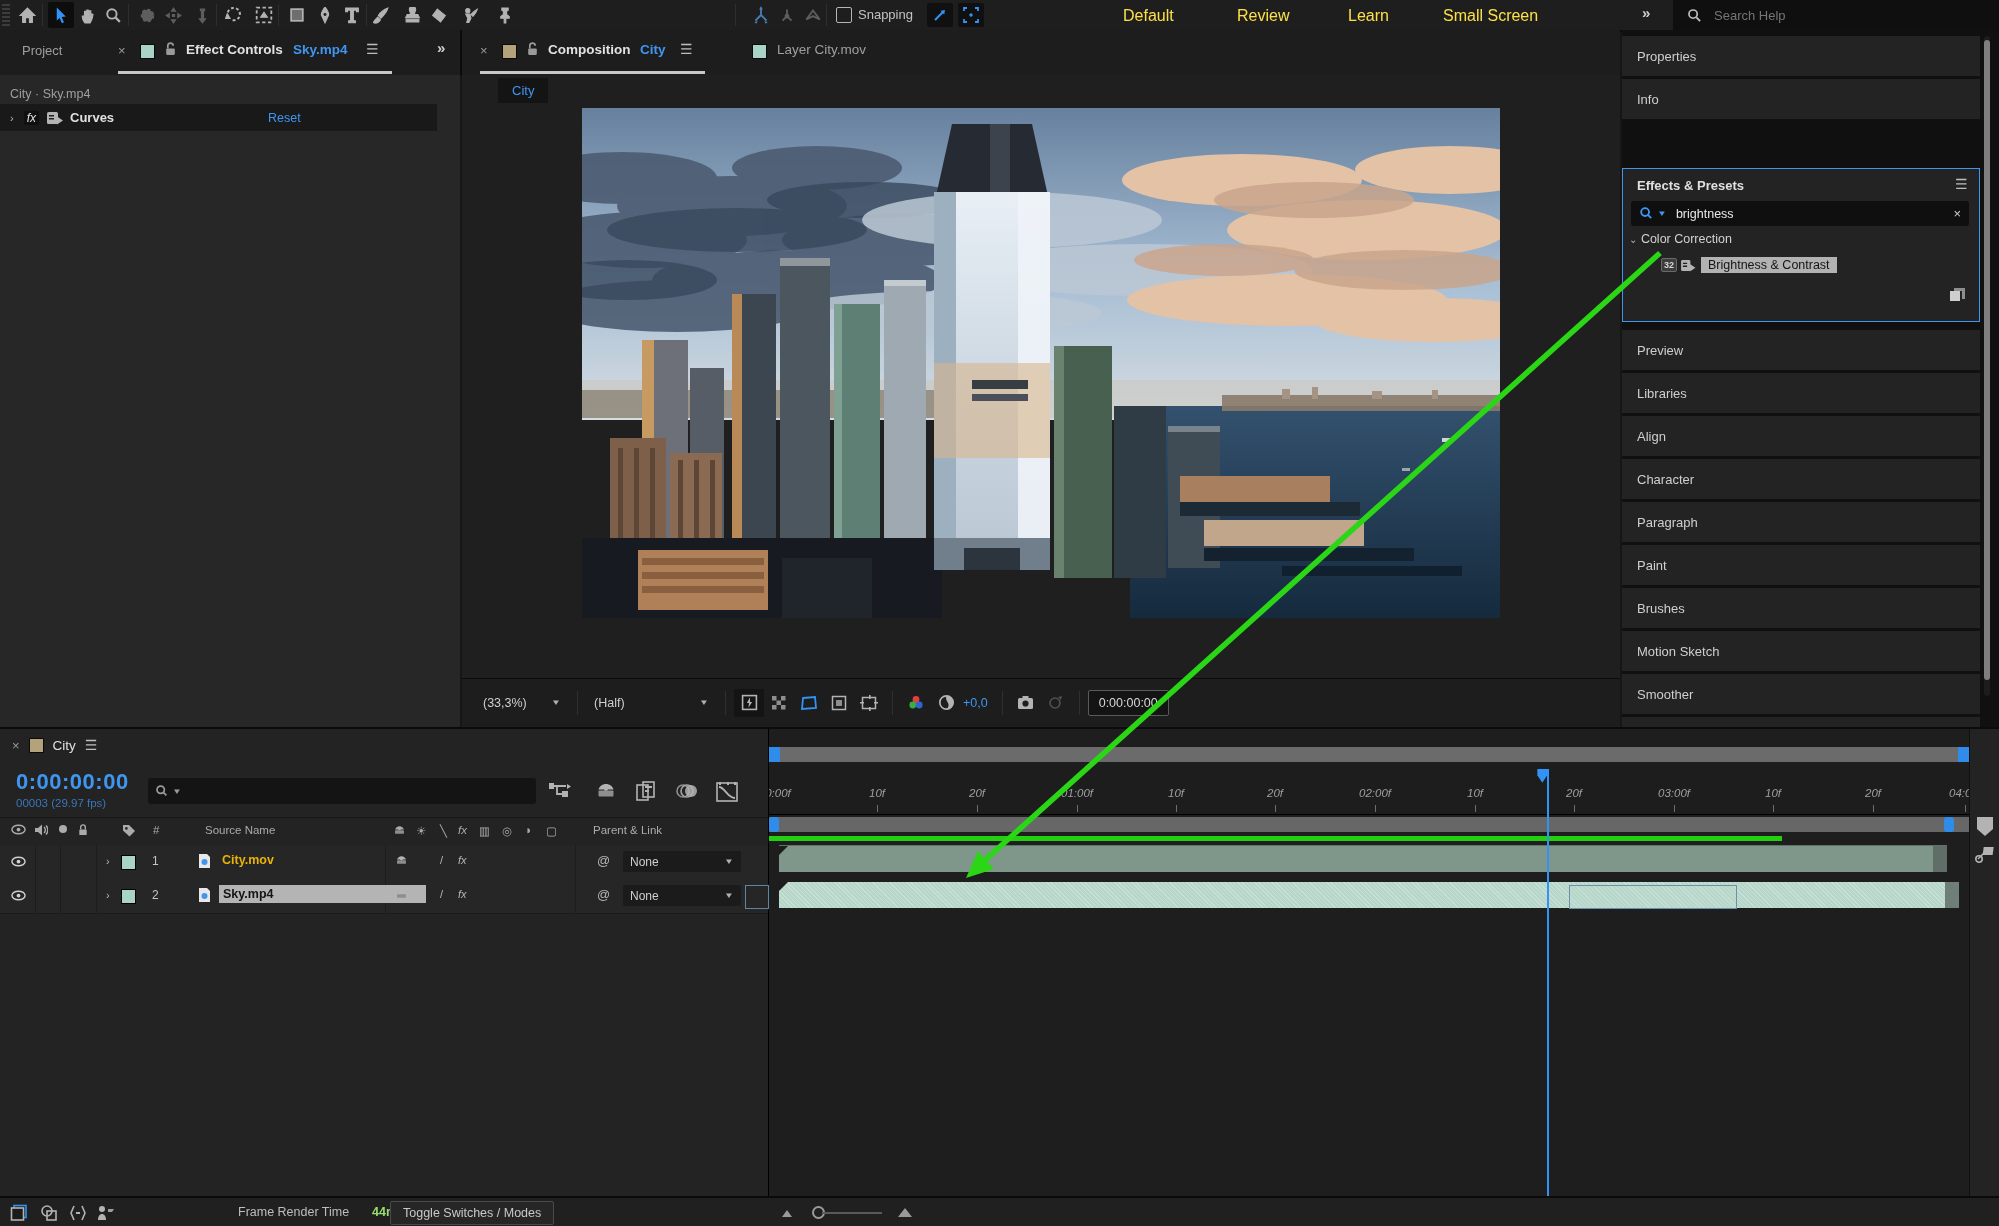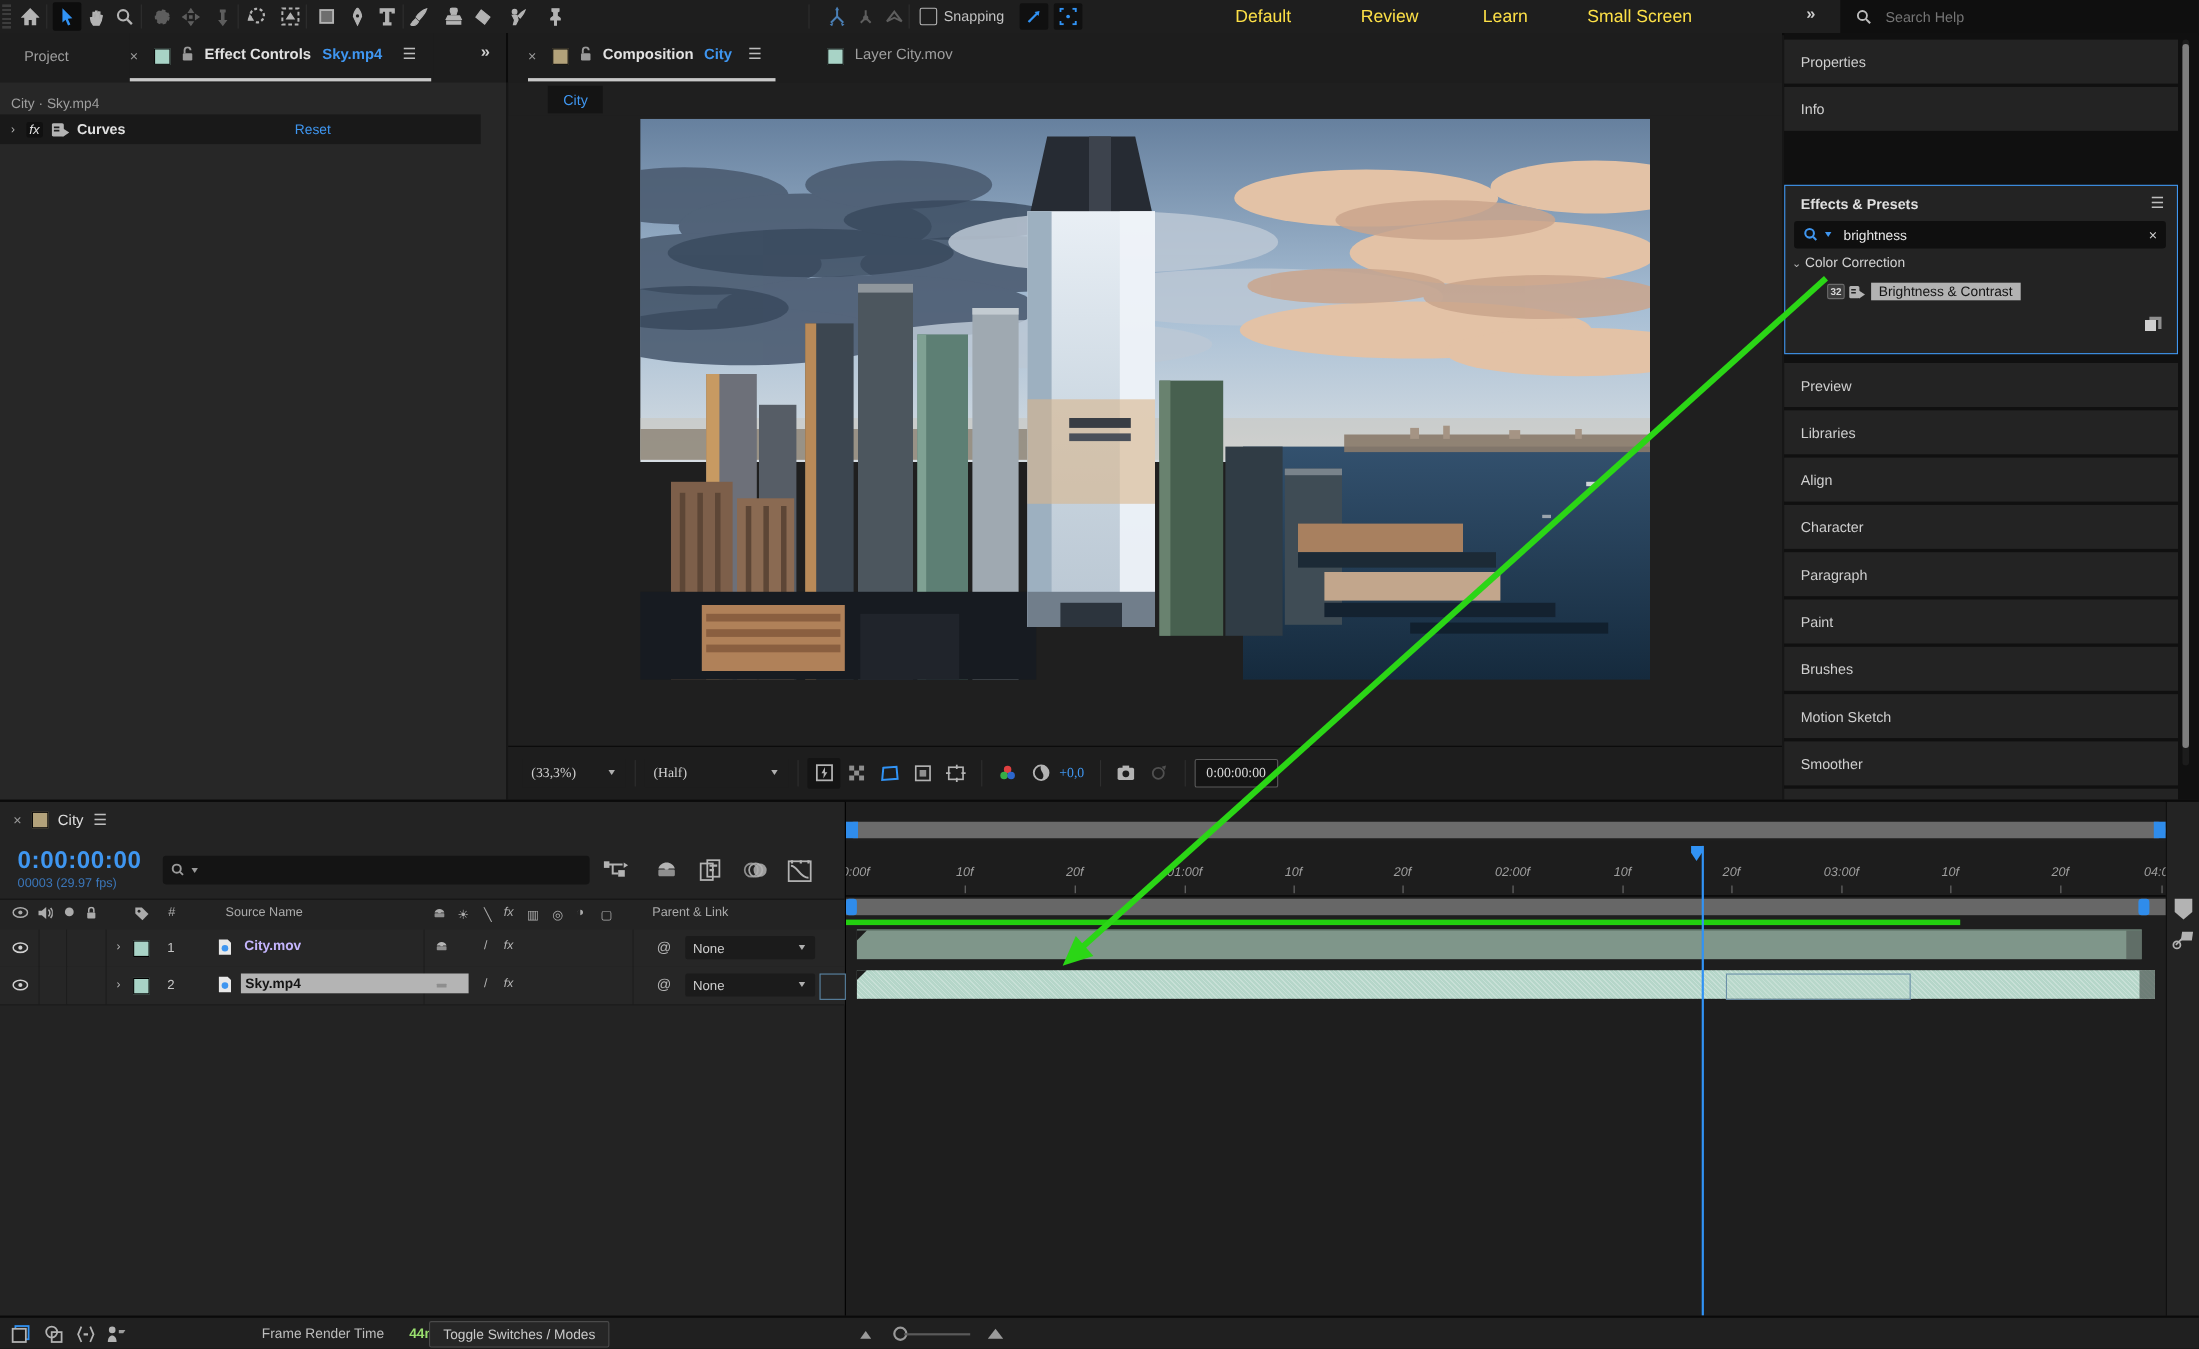--- a/index.html
+++ b/index.html
@@ -49,21 +49,21 @@
 
   
   #comp-panel{left:462px;top:30px;width:1158px;height:697px;background:#1f1f1f;}
   #comp-tabbar{left:0;top:0;width:1158px;height:45px;background:#1d1d1d;}
   #comp-tab-underline{left:18px;top:41px;width:225px;height:2.5px;background:#c8c8c8;}
   #comp-breadcrumb{left:36px;top:48px;height:25px;padding:0 14px;background:#141414;
                    display:flex;align-items:center;font-size:13px;color:#3f96f0;}
   #viewer-well{left:0;top:75px;width:1158px;height:573px;background:#1f1f1f;}
   #comp-image{left:120px;top:78px;width:918px;height:510px;}
   #comp-bottombar{left:0;top:648px;width:1158px;height:47px;background:#1d1d1d;border-top:1px solid #0b0b0b;
-                  display:flex;align-items:center;font-family:Liberation Serif, serif;}
+                  display:flex;align-items:center;}
   .dropbox{height:26px;background:#1d1d1d;display:flex;align-items:center;justify-content:space-between;
            font-size:12.5px;color:#cfcfcf;padding:0 8px;}
   .chev{font-size:10px;color:#b0b0b0;transform:scaleY(.8);}
   .vbtn{width:30px;height:28px;display:flex;align-items:center;justify-content:center;}
   .vbtn.darkbg{background:#141414;border-radius:2px;}
   #tc-field{height:24px;padding:0 10px;border:1px solid #5a5a5a;border-radius:2px;background:#141414;
             display:flex;align-items:center;font-size:12.5px;color:#d8d8d8;}
   .vsep{width:1px;height:24px;background:#2f2f2f;margin:0 8px;}
 
   
@@ -98,21 +98,21 @@
              display:flex;align-items:center;padding:0 7px;box-sizing:border-box;}
   .tl-toolico{position:absolute;top:52px;}
   #tl-headrow{left:0;top:88px;width:768px;height:28px;background:#232323;
               border-top:1px solid #161616;border-bottom:1px solid #161616;}
   .hd{position:absolute;top:6px;font-size:11.5px;color:#ababab;}
   .tl-row{position:absolute;left:0;width:768px;height:34px;background:#262626;border-bottom:1px solid #1b1b1b;}
   #tl-row-1{top:116px;} #tl-row-2{top:150px;}
   .row-chev{position:absolute;left:106px;top:10px;font-size:11px;color:#b5b5b5;}
   .row-swatch{position:absolute;left:121px;top:10px;width:13px;height:13px;background:#a8d3c6;border:1px solid #000;}
   .row-num{position:absolute;left:152px;top:9px;font-size:12px;color:#c5c5c5;}
-  .row-name{position:absolute;left:222px;top:8px;font-size:12.5px;font-weight:bold;color:#c4b5fd;}
+  .row-name{position:absolute;left:222px;top:8px;font-size:12.5px;font-weight:bold;color:#eab308;}
   .row-name.selected{left:219px;top:6px;background:#b4b4b4;color:#141414;padding:2px 8px 2px 4px;min-width:195px;}
   .row-sw{position:absolute;top:9px;font-size:11px;color:#b5b5b5;}
   .pickwhip{position:absolute;left:597px;top:8px;font-size:13px;color:#b5b5b5;}
   .none-dd{position:absolute;left:623px;top:6px;width:118px;height:21px;background:#1b1b1b;border-radius:2px;
            display:flex;align-items:center;justify-content:space-between;padding:0 7px;box-sizing:border-box;
            font-size:12px;color:#cfcfcf;}
   .cellline{position:absolute;top:0;width:1px;height:34px;background:#1d1d1d;}
 
   #tl-navbar{left:0;top:18px;width:1200px;height:15px;background:#6b6b6b;border-radius:7px;}
   .navcap{position:absolute;top:18px;width:11px;height:15px;background:#2f8ceb;}

